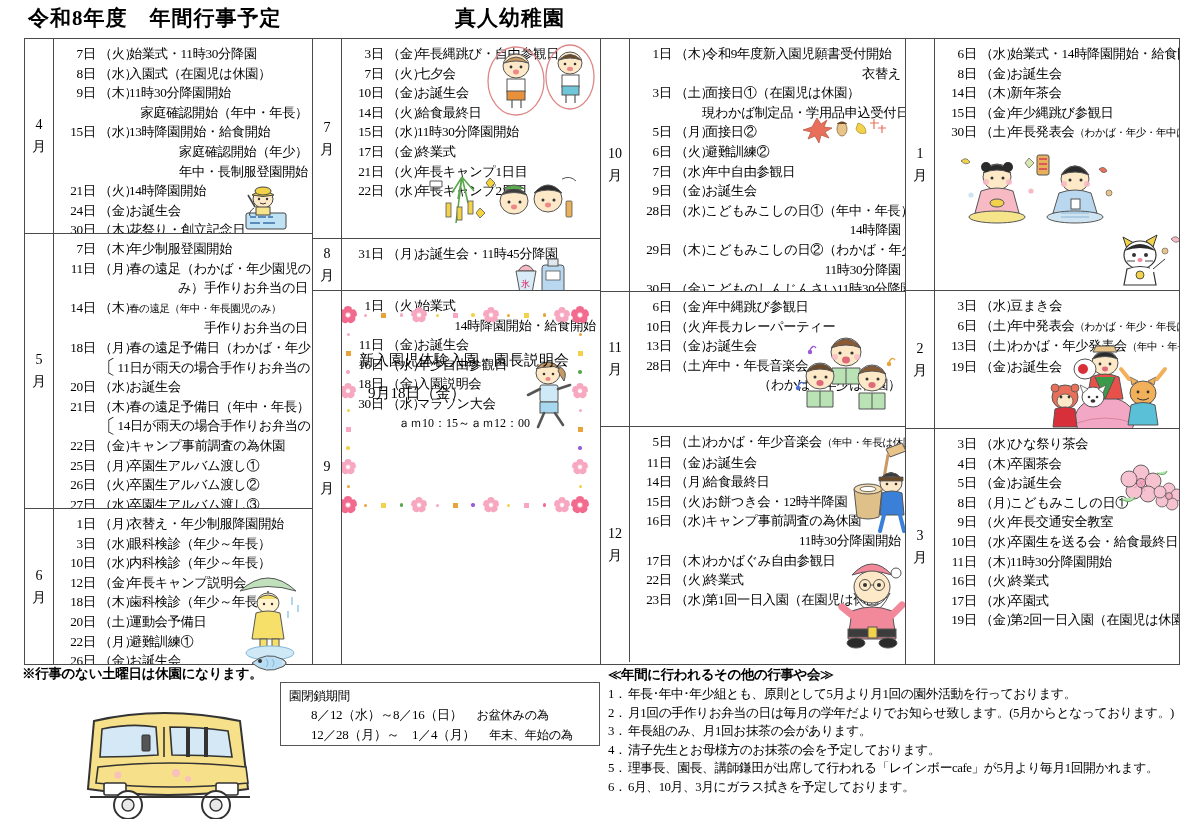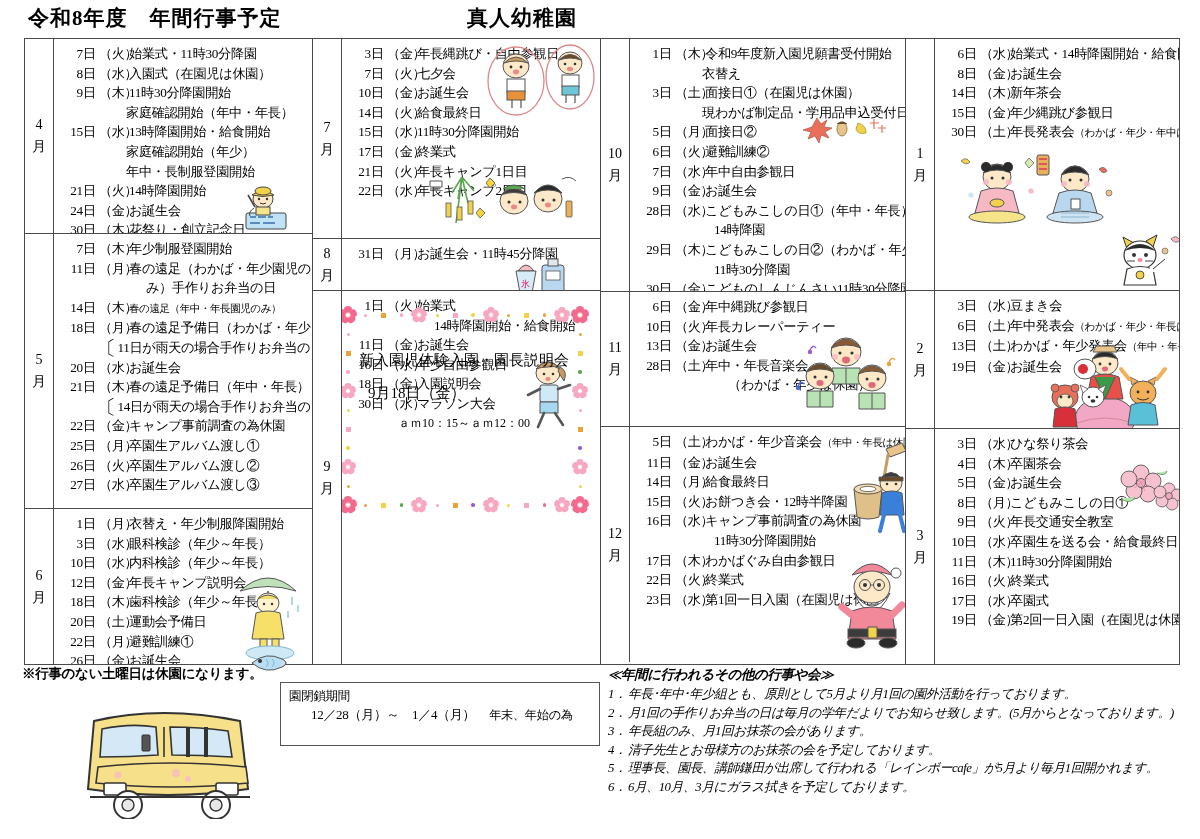--- a/index.html
+++ b/index.html
@@ -6,21 +6,21 @@
   body{
     width:1200px;height:839px;background:#ffffff;
     font-family:"Liberation Serif","DejaVu Serif",serif;
     color:#000;overflow:hidden;position:relative;
   }
   .page{position:relative;width:1200px;height:839px;}
 
   
   .header{position:absolute;left:0;top:0;width:1168px;height:38px;padding-left:39px;}
   .doc-title{position:absolute;left:28px;top:4px;font-size:21px;font-weight:bold;letter-spacing:1px;}
-  .school-name{position:absolute;left:455px;top:4px;font-size:21px;font-weight:bold;letter-spacing:1px;margin-left:12px;}
+  .school-name{position:absolute;left:455px;top:4px;font-size:21px;font-weight:bold;letter-spacing:1px;}
 
   
   .calendar{
     position:absolute;left:24px;top:38px;
     width:1154px;height:625px;
     border:1px solid #4a4a4a;
     display:flex;
   }
   .qcol{
     height:100%;
@@ -70,21 +70,21 @@
   .ev .d{
     width:38px;flex:0 0 38px;text-align:right;
     letter-spacing:-0.2px;
   }
   .ev .w{
     width:30px;flex:0 0 30px;text-align:left;
     padding-left:3px;letter-spacing:-0.5px;
   }
   .ev .t{flex:1;letter-spacing:-0.3px;}
   .ev .t .small{font-size:10.6px;letter-spacing:-0.5px;}
-  .cont{padding-left:68px;font-size:13.2px;line-height:19.6px;white-space:nowrap;letter-spacing:-0.3px;}
+  .cont{padding-left:68px;font-size:13.2px;line-height:19.6px;white-space:nowrap;letter-spacing:-0.3px;text-align:right;}
   .cont.ind{padding-left:88px;}
   .cont.ind2{padding-left:80px;}
 
   
   .bracket{
     font-size:13.2px;line-height:19.6px;white-space:nowrap;
     padding-left:38px;letter-spacing:-0.4px;
     display:flex;align-items:center;
   }
   .bracket .bk{font-size:20px;line-height:12px;font-family:"Liberation Serif",serif;}
@@ -119,21 +119,21 @@
     width:320px;height:64px;
     border:1px solid #555;
     box-sizing:border-box;
     padding:5px 8px;
   }
   .closure-box .ctitle{font-size:12.5px;letter-spacing:-0.3px;}
   .closure-box .crow{font-size:13px;padding-left:22px;line-height:20px;letter-spacing:-0.3px;}
   .closure-box .crow .reason{padding-left:14px;font-size:12.2px;}
 
   .other-events{
-    position:absolute;left:608px;top:666px;width:584px;font-style:italic;
+    position:absolute;left:608px;top:666px;width:584px;
   }
   .other-events .oe-title{font-size:13.5px;font-weight:bold;letter-spacing:-0.4px;margin-bottom:1px;}
   .other-events .oe{
     font-size:12.8px;line-height:18.6px;letter-spacing:-0.45px;white-space:nowrap;
   }
   .other-events .oe .n{display:inline-block;width:20px;}
 
   
   .ill{position:absolute;pointer-events:none;}
 </style>
@@ -225,20 +225,21 @@
               <span class="d">11日</span>
               <span class="w">（月）</span>
               <span class="t">春の遠足（わかば・年少園児の</span>
             </div>
             <div class="cont ind">み）手作りお弁当の日</div>
             <div class="ev">
               <span class="d">14日</span>
               <span class="w">（木）</span>
               <span class="t"><span class="small">春の遠足（年中・年長園児のみ）</span></span>
             </div>
+            <div class="cont ind2">手作りお弁当の日</div>
             <div class="ev">
               <span class="d">18日</span>
               <span class="w">（月）</span>
               <span class="t">春の遠足予備日（わかば・年少）</span>
             </div>
             <div class="bracket">
               <span class="bk">〔</span>
               <span class="bktxt">11日が雨天の場合手作りお弁当の日</span>
             </div>
             <div class="ev">
@@ -1116,20 +1117,23 @@
     <circle cx="140" cy="118" r="6" fill="#e8e8e8" stroke="#333" stroke-width="1.4"></circle>
     <path d="M14 110 h160" stroke="#333" stroke-width="2"></path>
     <circle cx="100" cy="86" r="4" fill="#f7b9c4" opacity="0.8"></circle>
     <circle cx="112" cy="92" r="3" fill="#f7b9c4" opacity="0.8"></circle>
     <circle cx="42" cy="88" r="3.4" fill="#f7b9c4" opacity="0.8"></circle>
   </svg>
 
   <div class="closure-box">
     <div class="ctitle">園閉鎖期間</div>
     <div class="crow">
+      <span>8／12（水）～8／16（日）</span><span class="reason">お盆休みの為</span>
+    </div>
+    <div class="crow">
       <span>12／28（月）～　1／4（月）</span><span class="reason">年末、年始の為</span>
     </div>
   </div>
 
   <div class="other-events">
     <div class="oe-title">≪年間に行われるその他の行事や会≫</div>
     <div id="oe-list">
         <div class="oe"><span class="n">1．</span><span>年長･年中･年少組とも、原則として5月より月1回の園外活動を行っております。</span></div>
         <div class="oe"><span class="n">2．</span><span>月1回の手作りお弁当の日は毎月の学年だよりでお知らせ致します。(5月からとなっております。)</span></div>
         <div class="oe"><span class="n">3．</span><span>年長組のみ、月1回お抹茶の会があります。</span></div>

